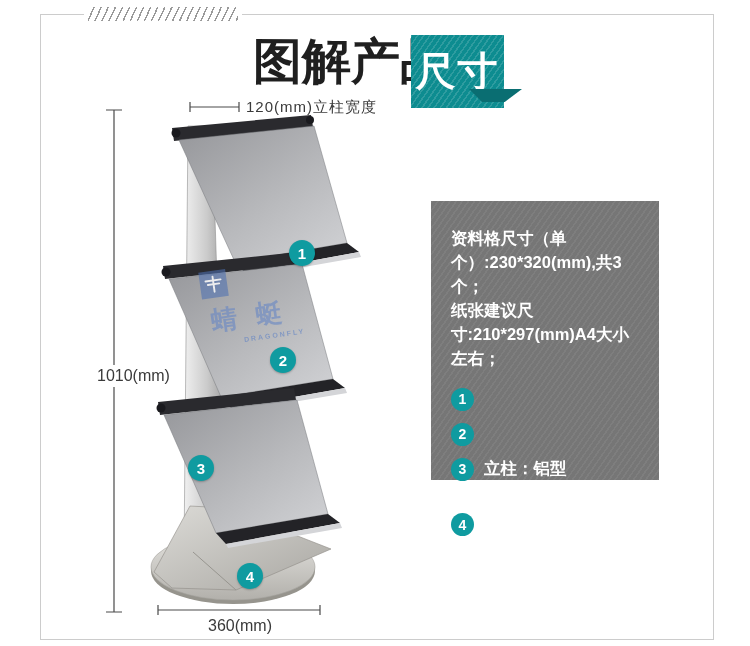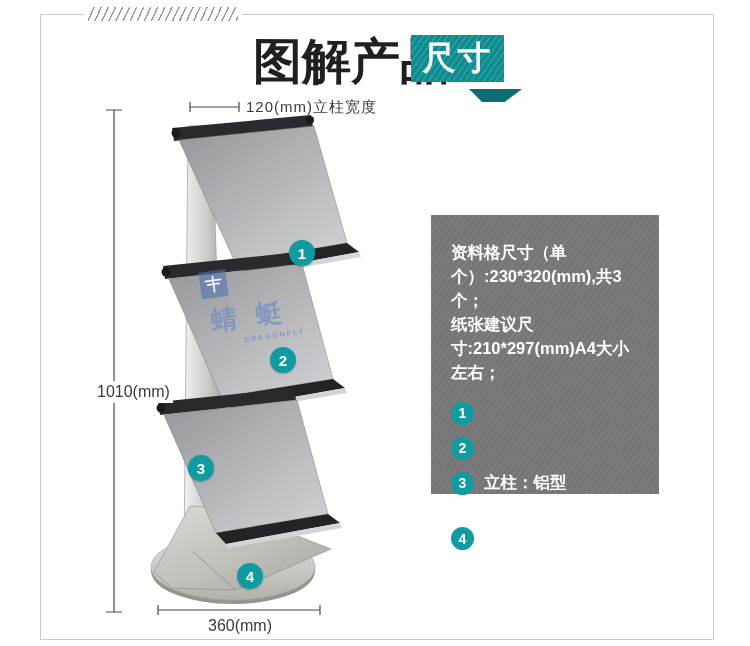--- a/index.html
+++ b/index.html
@@ -12,31 +12,31 @@
 
   
   .frame{left:40px;top:14px;width:672px;height:624px;border:1px solid #cccccc;}
   .stripes-mask{left:84px;top:4px;width:158px;height:20px;background:#ffffff;}
   .stripes{left:88px;top:7px;width:150px;height:14px;
     background:repeating-linear-gradient(115deg,transparent 0 5px,#9a9a9a 5px 6.4px);}
 
   
   .title-black{left:253px;top:37px;font-size:49px;font-weight:900;color:#1f1f1f;
     letter-spacing:0px;line-height:1;}
-  .title-teal{left:411px;top:35px;width:93px;height:47px;color:#ffffff;
-    font-size:33px;font-weight:900;display:flex;align-items:center;justify-content:center;
+  .title-teal{left:411px;top:35px;width:93px;height:73px;color:#ffffff;
+    font-size:40px;font-weight:900;display:flex;align-items:center;justify-content:center;
     background:#0d8c90;letter-spacing:2px;
     background-image:repeating-linear-gradient(125deg,rgba(255,255,255,.14) 0 1.5px,transparent 1.5px 5px);}
   .title-tail{left:468px;top:89px;width:54px;height:13px;background:#0a6e72;
     clip-path:polygon(2% 0%,100% 0%,68% 100%,26% 100%);}
 
   
   .dim{color:#3a3a3a;}
   .dim-top{left:246px;top:98px;font-size:15px;letter-spacing:1px;}
-  .dim-left{left:94px;top:365px;font-size:16px;background:#ffffff;padding:2px 3px;margin-top:16px;}
+  .dim-left{left:94px;top:365px;font-size:16px;background:#ffffff;padding:2px 3px;}
   .dim-bottom{left:198px;top:617px;width:84px;text-align:center;font-size:16px;}
 
   
   .badge{width:26px;height:26px;border-radius:50%;background:#0f9ba0;color:#ffffff;
     font-size:15px;font-weight:bold;display:flex;align-items:center;justify-content:center;
     box-shadow:0 1px 2px rgba(0,0,0,.25);}
   .badge1{left:289px;top:240px;}
   .badge2{left:270px;top:347px;}
   .badge3{left:188px;top:455px;}
   .badge4{left:237px;top:563px;}
@@ -44,21 +44,21 @@
   
   .watermark{left:203px;top:264px;width:120px;transform:rotate(-8deg);opacity:.8;}
   .wm-square{width:27px;height:27px;background:rgba(77,112,177,.72);
     display:flex;align-items:center;justify-content:center;}
   .wm-cn{margin-top:6px;margin-left:6px;font-size:26px;font-weight:bold;
     color:rgba(101,134,196,.75);letter-spacing:6px;white-space:nowrap;}
   .wm-en{margin-left:36px;margin-top:1px;font-size:7px;letter-spacing:2px;
     color:rgba(101,134,196,.8);font-weight:bold;}
 
   
-  .info-box{left:431px;top:215px;width:228px;height:279px;background:#767676;
+  .info-box{left:431px;top:201px;width:228px;height:279px;background:#767676;
     background-image:repeating-linear-gradient(125deg,rgba(255,255,255,.06) 0 1.6px,transparent 1.6px 5px);
     box-sizing:border-box;padding:26px 18px 0 20px;color:#ffffff;}
   .info-intro{font-size:16.5px;line-height:1.45;font-weight:bold;}
   .info-list{margin-top:16px;}
   .info-item{display:flex;margin-bottom:11px;}
   .info-num{flex:0 0 23px;width:23px;height:23px;border-radius:50%;background:#0f9ba0;
     color:#ffffff;font-size:14px;font-weight:bold;display:flex;align-items:center;
     justify-content:center;margin-right:10px;margin-top:1px;}
   .info-text{font-size:16.5px;line-height:1.35;font-weight:bold;}
 </style>

